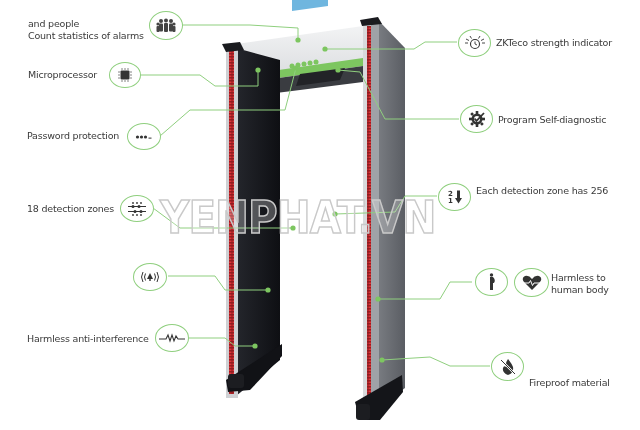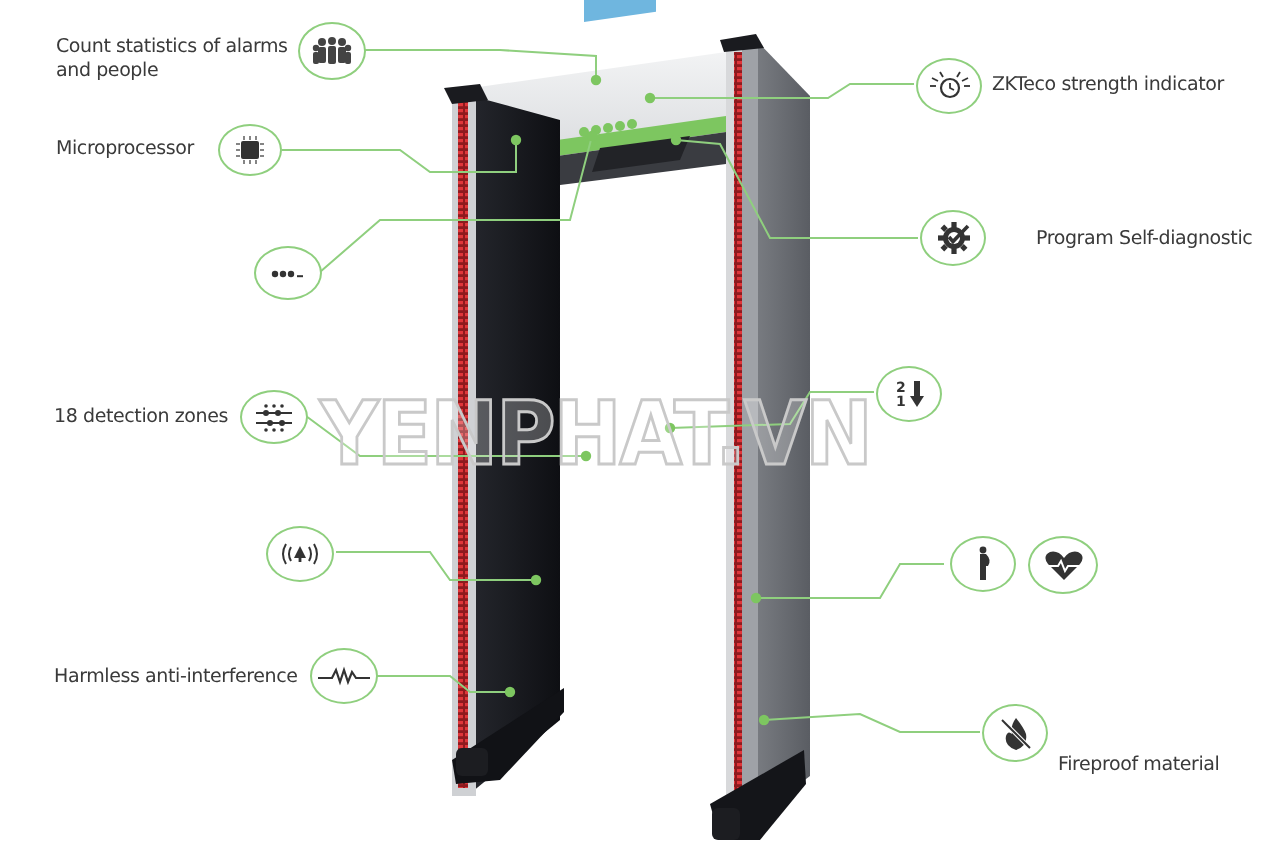--- a/index.html
+++ b/index.html
@@ -96,22 +96,22 @@
       <circle cx="338" cy="70" r="2.6"></circle>
       <circle cx="335" cy="214" r="2.6"></circle>
       <circle cx="378" cy="299" r="2.6"></circle>
       <circle cx="382" cy="360" r="2.6"></circle>
     </g>
   </svg>
 
   <div class="watermark">YENPHAT.VN</div>
 
   <div class="label" style="left:28px;top:18px;">
+    <div>and people</div>
     <div>Count statistics of alarms</div>
-    <div>and people</div>
   </div>
   <div class="icon-circle" style="left:149px;top:11px;width:34px;height:29px;">
     <svg width="22" height="16" viewBox="0 0 22 16">
         <g fill="#444">
           <circle cx="6" cy="3" r="2"></circle>
           <circle cx="11" cy="2.5" r="2"></circle>
           <circle cx="16" cy="3" r="2"></circle>
           <rect x="4" y="5.5" width="4" height="8" rx="1"></rect>
           <rect x="9" y="5" width="4" height="9" rx="1"></rect>
           <rect x="14" y="5.5" width="4" height="8" rx="1"></rect>
@@ -137,20 +137,21 @@
           <line x1="1" y1="5" x2="3" y2="5"></line>
           <line x1="1" y1="8" x2="3" y2="8"></line>
           <line x1="1" y1="11" x2="3" y2="11"></line>
           <line x1="13" y1="5" x2="15" y2="5"></line>
           <line x1="13" y1="8" x2="15" y2="8"></line>
           <line x1="13" y1="11" x2="15" y2="11"></line>
         </g>
       </svg>
   </div>
 
+  <div class="label" style="left:27px;top:130px;">Password protection</div>
   <div class="icon-circle" style="left:127px;top:123px;width:34px;height:27px;">
     <svg width="18" height="6" viewBox="0 0 18 6">
         <g fill="#333">
           <circle cx="2.5" cy="3" r="1.6"></circle>
           <circle cx="6.5" cy="3" r="1.6"></circle>
           <circle cx="10.5" cy="3" r="1.6"></circle>
           <rect x="13.5" y="3.6" width="3" height="1"></rect>
         </g>
       </svg>
   </div>
@@ -220,46 +221,51 @@
           <rect x="1" y="7.7" width="3" height="2.6"></rect>
           <rect x="14" y="7.7" width="3" height="2.6"></rect>
           <rect x="2.8" y="2.8" width="2.6" height="2.6" transform="rotate(45 4.1 4.1)"></rect>
           <rect x="12.6" y="12.6" width="2.6" height="2.6" transform="rotate(45 13.9 13.9)"></rect>
           <rect x="2.8" y="12.6" width="2.6" height="2.6" transform="rotate(45 4.1 13.9)"></rect>
         </g>
         <circle cx="9" cy="9" r="3" fill="#fff"></circle>
         <polyline points="6.5,8.5 8.5,10.8 16,3" fill="none" stroke="#333" stroke-width="1.8"></polyline>
       </svg>
   </div>
-  <div class="label" style="left:498px;top:114px;margin-left:20px;">Program Self-diagnostic</div>
+  <div class="label" style="left:498px;top:114px;">Program Self-diagnostic</div>
 
   <div class="icon-circle" style="left:438px;top:183px;width:33px;height:28px;">
     <svg width="18" height="16" viewBox="0 0 18 16">
         <text x="2" y="7" font-size="7" font-weight="bold" fill="#333" font-family="DejaVu Sans, sans-serif">2</text>
         <text x="2" y="14" font-size="7" font-weight="bold" fill="#333" font-family="DejaVu Sans, sans-serif">1</text>
         <rect x="11" y="1.5" width="3" height="8" fill="#333"></rect>
         <polygon points="9,9 16,9 12.5,14.5" fill="#333"></polygon>
       </svg>
   </div>
   <div class="label" style="left:476px;top:185px;">
+    <div>Each detection zone has 256</div>
   </div>
 
   <div class="icon-circle" style="left:475px;top:268px;width:33px;height:28px;">
     <svg width="10" height="18" viewBox="0 0 10 18">
         <g fill="#333">
           <circle cx="4.5" cy="2" r="1.7"></circle>
           <path d="M3 4 L6 4 Q9 7 7 10 L6 10 L6 17 L3 17 Z"></path>
         </g>
       </svg>
   </div>
   <div class="icon-circle" style="left:514px;top:268px;width:35px;height:29px;">
     <svg width="20" height="16" viewBox="0 0 20 16">
         <path d="M10 15 L2 7 Q-1 3 3 1 Q7 0 10 4 Q13 0 17 1 Q21 3 18 7 Z" fill="#333"></path>
         <polyline points="2,8 7,8 8.5,5.5 10.5,10.5 12,8 18,8" fill="none" stroke="#fff" stroke-width="1"></polyline>
       </svg>
+  </div>
+  <div class="label" style="left:551px;top:272px;">
+    <div>Harmless to</div>
+    <div>human body</div>
   </div>
 
   <div class="icon-circle" style="left:491px;top:352px;width:33px;height:29px;">
     <svg width="18" height="18" viewBox="0 0 18 18">
         <path d="M9 1 Q13 6 14 9 Q15 15 9 17 Q3 15 4 10 Q5 7 7 9 Q6 5 9 1 Z" fill="#333"></path>
         <line x1="2" y1="2" x2="16" y2="16" stroke="#fff" stroke-width="2.2"></line>
         <line x1="2" y1="2" x2="16" y2="16" stroke="#333" stroke-width="1"></line>
       </svg>
   </div>
   <div class="label" style="left:529px;top:377px;">Fireproof material</div>

